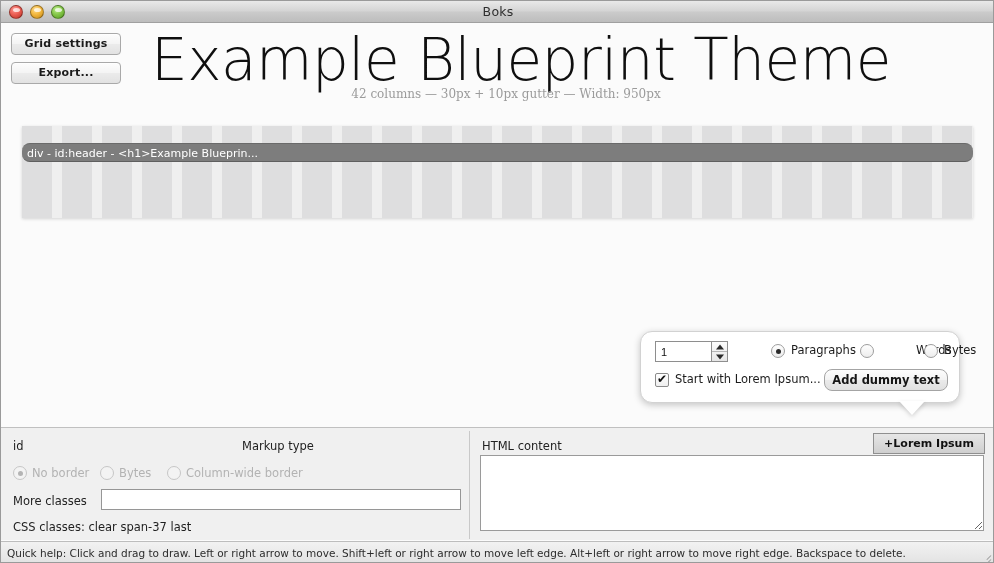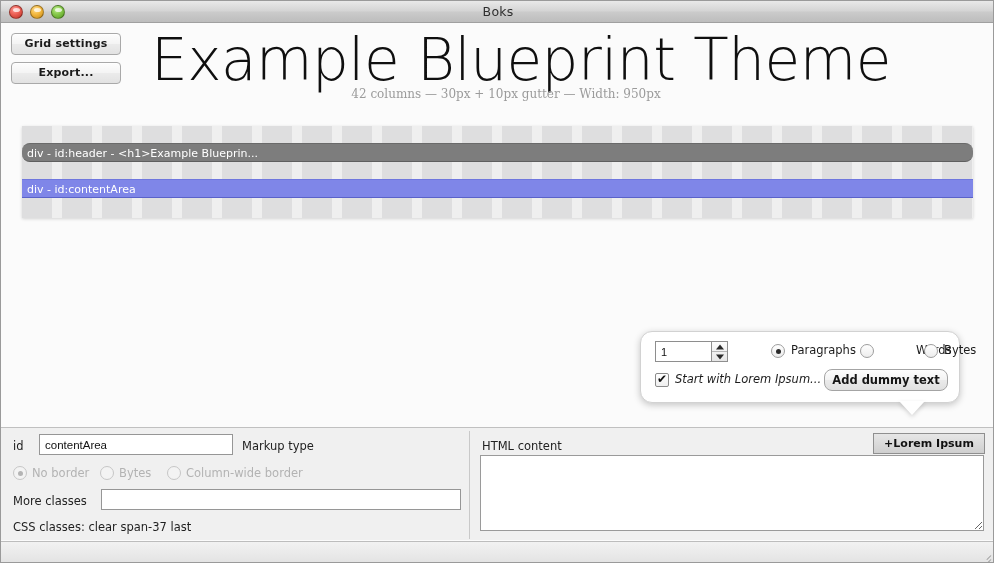--- a/index.html
+++ b/index.html
@@ -223,21 +223,21 @@
     border: 1px solid #8b8b8b;
     border-radius: 2px;
   }
   .checkbox.checked::after {
     content: "\2714";
     position: absolute; left: 1px; top: -2px;
     font-size: 12px; color: #111; line-height: 14px;
   }
   .cb-label {
     position: absolute; left: 34px; top: 2px;
-    font-size: 11.5px; color: #1c1c1c; white-space: nowrap; font-style: italic;
+    font-size: 11.5px; color: #1c1c1c; white-space: nowrap;
   }
   .btn-dummy {
     position: absolute; left: 183px; top: -1px;
     width: 124px; height: 22px;
     background: linear-gradient(to bottom, #fdfdfd 0%, #f3f3f3 48%, #eaeaea 52%, #e0e0e0 100%);
     border: 1px solid #a4a4a4;
     border-radius: 8px;
     font-size: 11.5px; font-weight: bold; color: #161616;
     text-align: center; line-height: 20px;
     cursor: default;
@@ -403,21 +403,20 @@
         <div class="grid-col" style="left: 640px; width: 30px;"></div>
         <div class="grid-col" style="left: 680px; width: 30px;"></div>
         <div class="grid-col" style="left: 720px; width: 30px;"></div>
         <div class="grid-col" style="left: 760px; width: 30px;"></div>
         <div class="grid-col" style="left: 800px; width: 30px;"></div>
         <div class="grid-col" style="left: 840px; width: 30px;"></div>
         <div class="grid-col" style="left: 880px; width: 30px;"></div>
         <div class="grid-col" style="left: 920px; width: 30px;"></div>
       </div>
     <div class="grid-block header">div - id:header - &lt;h1&gt;Example Blueprin...</div>
-    <div class="grid-block content">div - id:contentArea</div>
   </div>
 
   <div class="popover">
     <div class="pop-row pop-row-1">
       <input class="spinner" id="pop-count" value="1" style="">
       <div class="spin-btns">
         <div class="spin-up"></div>
         <div class="spin-down"></div>
       </div>
 
@@ -436,21 +435,20 @@
       <div class="cb-label">Start with Lorem Ipsum...</div>
       <div class="btn-dummy">Add dummy text</div>
     </div>
   </div>
   <div class="popover-tail"></div>
 
   <div class="bottom-panel"></div>
   <div class="panel-divider"></div>
 
   <div class="lbl" id="id-label">id</div>
-  <input class="txt-input" id="id-input" value="contentArea" style="">
 
   <div class="lbl" id="markup-label">Markup type</div>
 
   <div class="radio-dis checked" style="left:12px;"></div>
   <div class="radio-dis-label" style="left:31px;">No border</div>
 
   <div class="radio-dis" style="left:99px;"></div>
   <div class="radio-dis-label" style="left:118px;">Bytes</div>
 
   <div class="radio-dis" style="left:166px;"></div>
@@ -459,19 +457,20 @@
   <div class="lbl" id="classes-label">More classes</div>
   <input class="txt-input" id="classes-input" value="" style="">
 
   <div class="lbl" id="css-classes">CSS classes: clear span-37 last</div>
 
   <div class="lbl" id="html-label">HTML content</div>
   <textarea id="html-textarea" placeholder="" style=""></textarea>
   <div id="btn-lorem">+Lorem Ipsum</div>
 
   <div class="statusbar">
+    <div class="status-text">Quick help: Click and drag to draw. Left or right arrow to move. Shift+left or right arrow to move left edge. Alt+left or right arrow to move right edge. Backspace to delete.</div>
     <div class="resize-grip">
       <i></i>
         <i></i>
     </div>
   </div>
 
 </div>
 
 </body></html>

